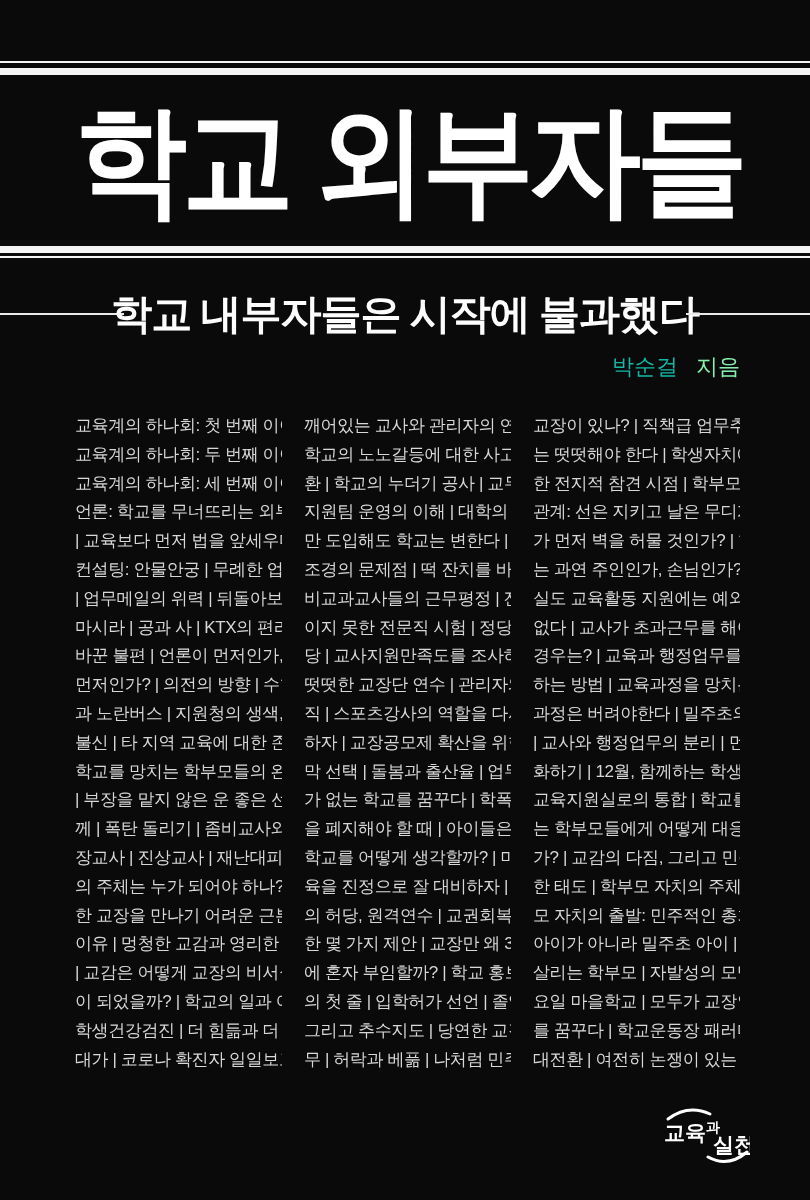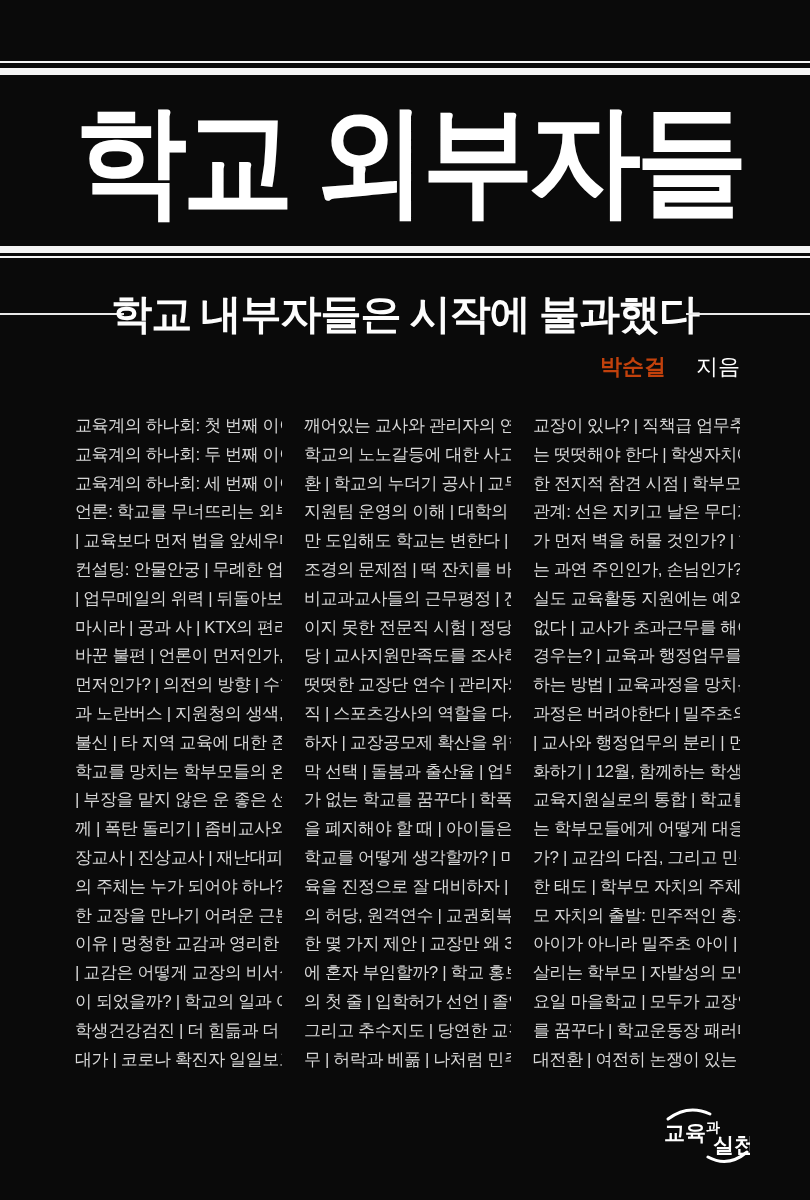--- a/index.html
+++ b/index.html
@@ -51,22 +51,22 @@
   }
   #subtitle-dash-left { left: 0; width: 124px; }
   #subtitle-dash-right { left: 686px; width: 124px; }
 
   .author-block {
     position: absolute; top: 352px; left: 0; width: 740px;
     text-align: right;
     font-size: 22px;
     white-space: nowrap;
   }
-  .author-name { color: #c2410c; font-weight: 700; }
-  .author-suffix { color: #ffffff; font-weight: 400; margin-left: 24px; font-family: Liberation Mono, monospace; }
+  .author-name { color: #14b8a6; font-weight: 400; }
+  .author-suffix { color: #86efac; font-weight: 400; margin-left: 12px; font-family: Liberation Mono, monospace; }
 
   .columns {
     position: absolute; top: 412px; left: 75px; width: 665px;
     display: flex; gap: 22px;
   }
   .col { width: 207px; }
   .line {
     height: 28.8px; line-height: 28.8px;
     overflow: hidden;
     color: #d8d8d8;

